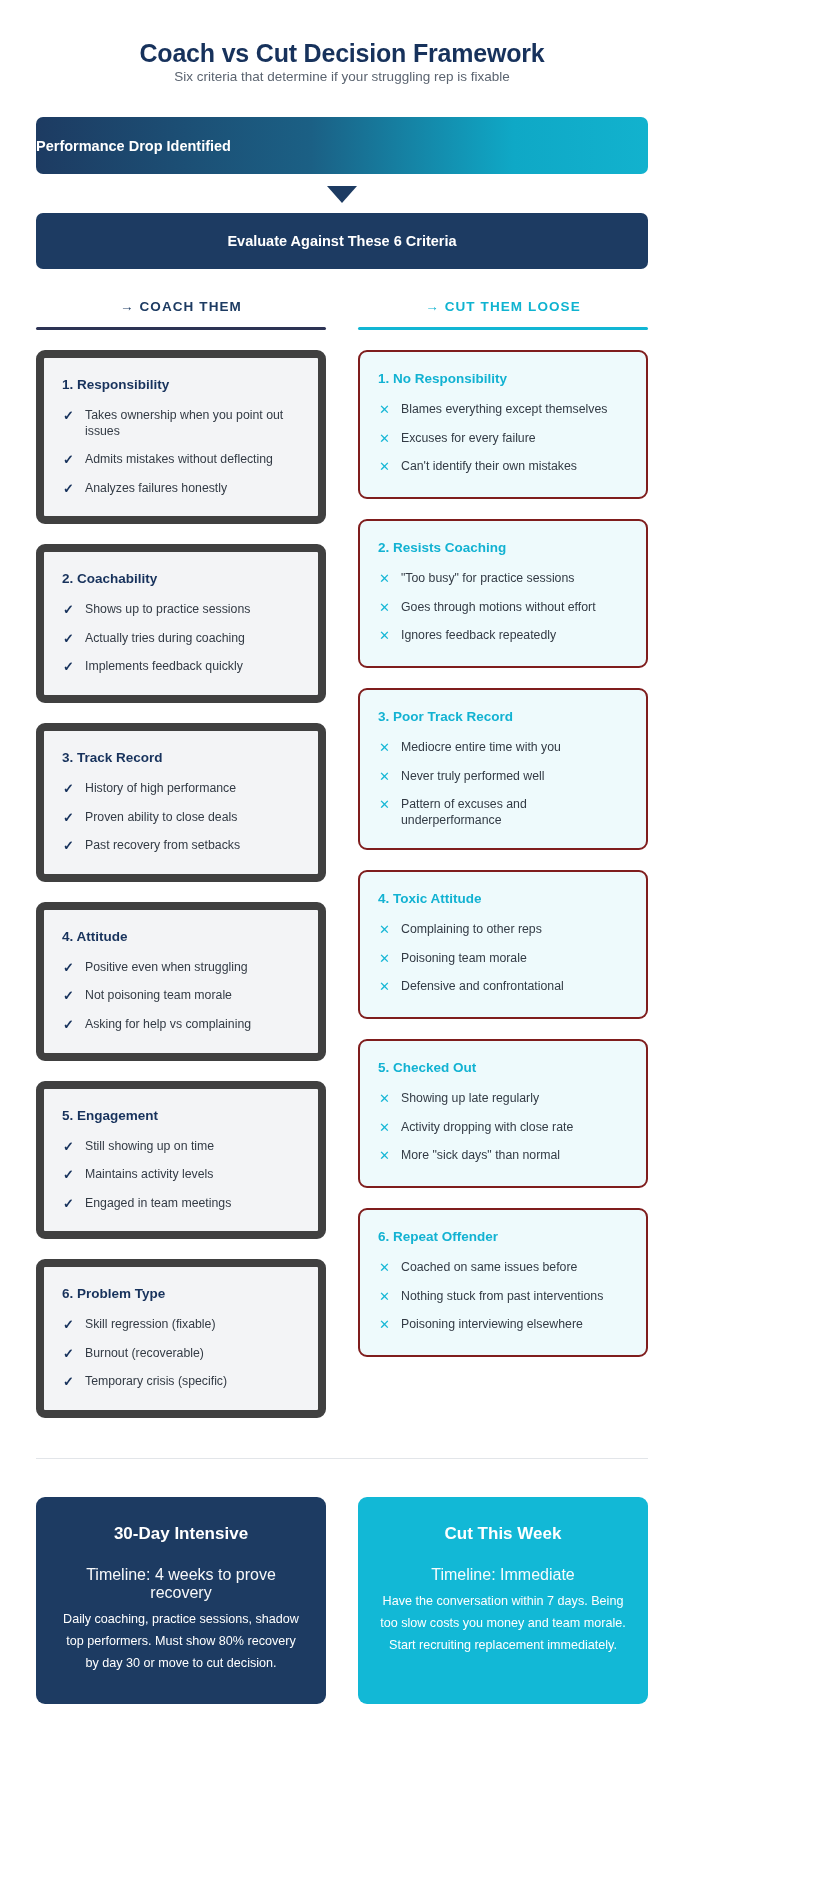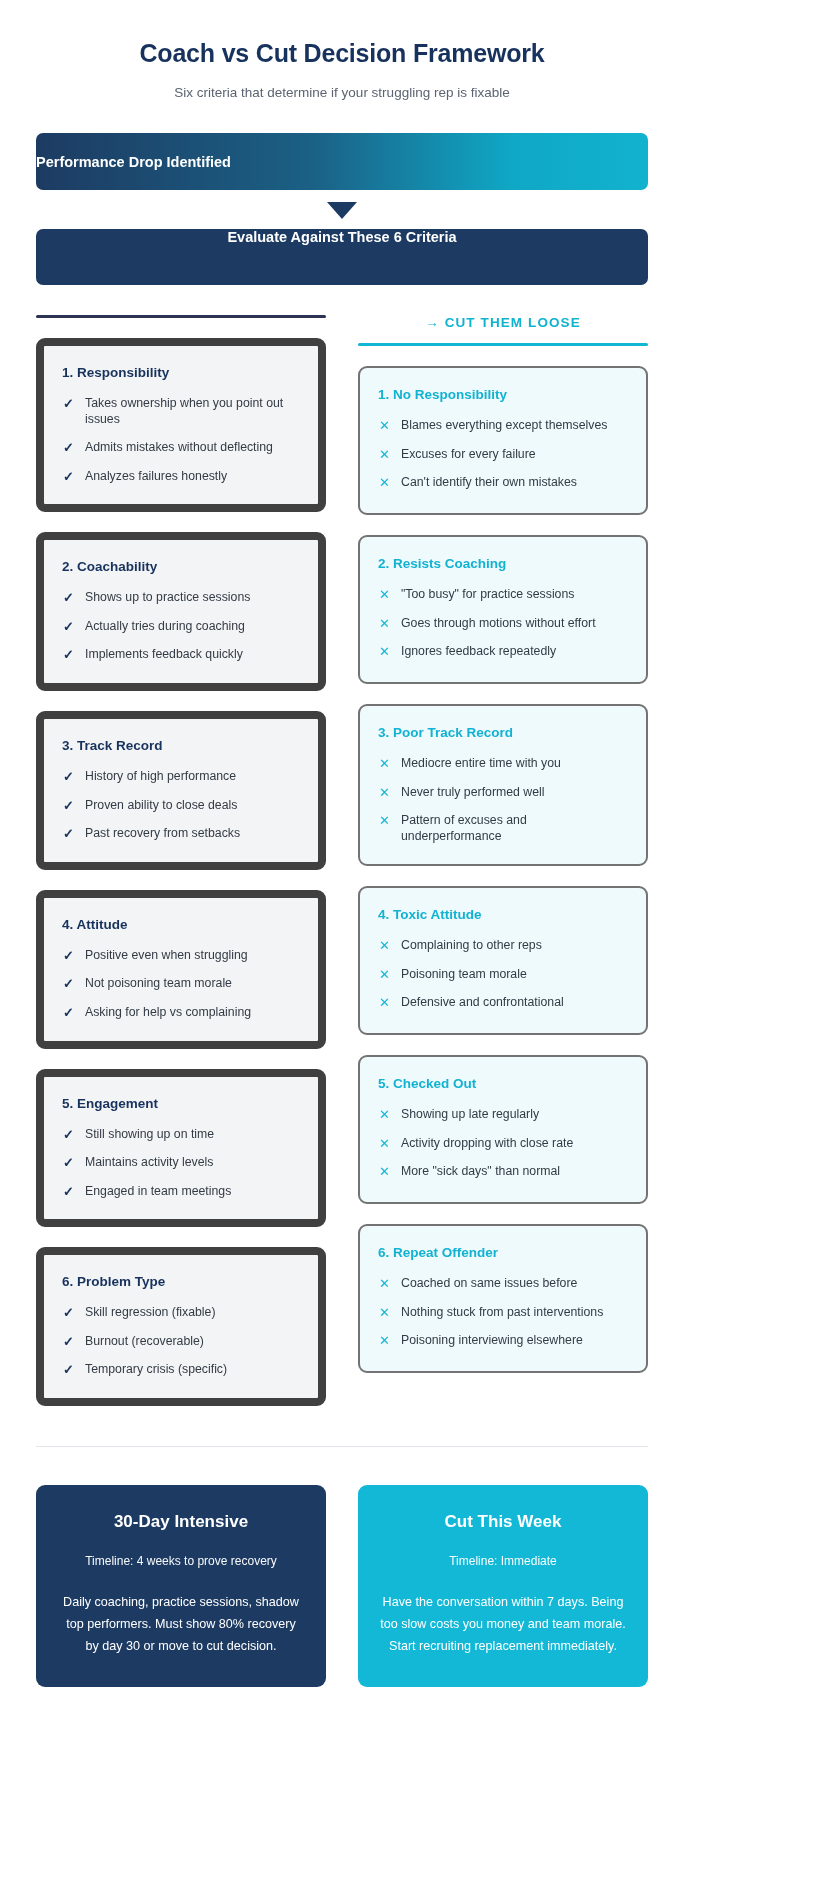--- a/index.html
+++ b/index.html
@@ -21,21 +21,20 @@
   
   .header { text-align: center; padding: 10px 0 0 0; }
   .title {
     font-size: 25px;
     font-weight: 700;
     color: #17325c;
     letter-spacing: -0.2px;
     line-height: 1.25;
   }
   .subtitle {
-    margin-top: 16px;
     font-size: 13.5px;
     color: #5b6470;
     font-weight: 400;
   }
 
   
   .banner-top {
     margin-top: 33px;
     height: 57px;
     border-radius: 7px;
@@ -60,20 +59,21 @@
     border-left: 15px solid transparent;
     border-right: 15px solid transparent;
     border-top: 17px solid #1d3b62;
   }
 
   .banner-sub {
     height: 56px;
     border-radius: 7px;
     background: #1d3b62;
     display: flex;
+    align-items: center;
     justify-content: center;
   }
   .banner-sub-text {
     color: #ffffff;
     font-size: 14.5px;
     font-weight: 700;
   }
 
   
   .columns {
@@ -102,21 +102,21 @@
     border-radius: 9px;
     padding: 19px 18px 20px 18px;
     min-height: 149px;
   }
   .card.coach {
     background: #f3f4f6;
     border: 8px solid #404040;
   }
   .card.cut {
     background: #eefafc;
-    border: 2px solid #737373;
+    border: 2px solid #7f1d1d;
   }
   .card-title {
     font-size: 13.5px;
     font-weight: 700;
     margin-bottom: 16px;
   }
   .card.coach .card-title { color: #17325c; }
   .card.cut   .card-title { color: #12b2d2; }
 
   .bullets { list-style: none; }
@@ -166,22 +166,22 @@
   .outcome.coach { background: #1d3b62; }
   .outcome.cut   { background: #12b8d6; }
   .outcome-title {
     color: #ffffff;
     font-size: 17px;
     font-weight: 700;
     margin-bottom: 22px;
   }
   .outcome-timeline {
     color: #ffffff;
-    font-size: 12px;
-    margin-bottom: 23px;
+    font-size: 16px;
+    margin-bottom: 6px;
     opacity: 0.97;
   }
   .outcome-body {
     color: #ffffff;
     font-size: 12.6px;
     line-height: 1.75;
   }
 </style>
 </head>
 <body>
@@ -200,20 +200,21 @@
   <div class="arrow-wrap">
     <div class="arrow-down"></div>
   </div>
 
   <div class="banner-sub">
     <span class="banner-sub-text">Evaluate Against These 6 Criteria</span>
   </div>
 
   <div class="columns" id="columns">
       <div class="col">
+        <div class="col-head coach">→ COACH THEM</div>
         <div class="col-rule coach"></div>
         <div class="card coach">
           <div class="card-title">1. Responsibility</div>
           <ul class="bullets">
             <li class="bullet">
               <span class="mark check">✓</span>
               <span class="btext">Takes ownership when you point out issues</span>
             </li>
             <li class="bullet">
               <span class="mark check">✓</span>

